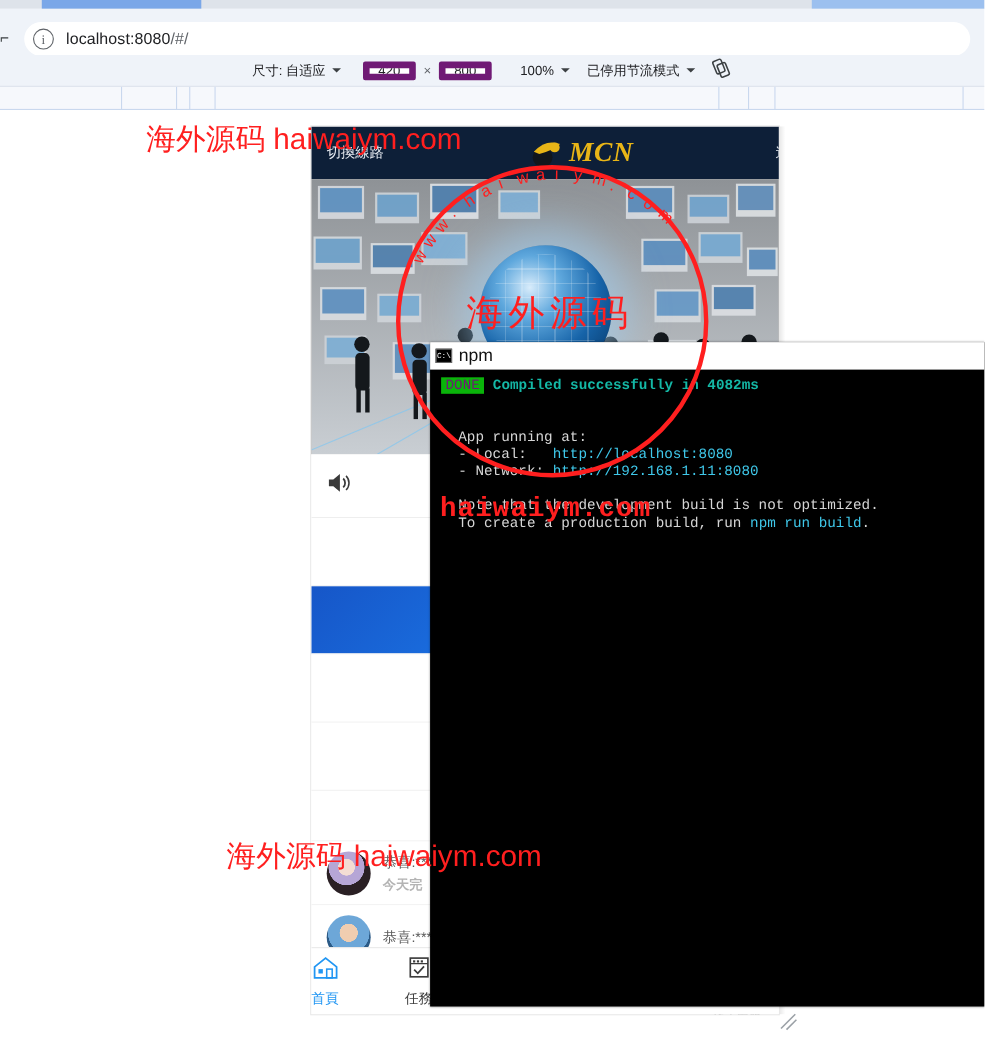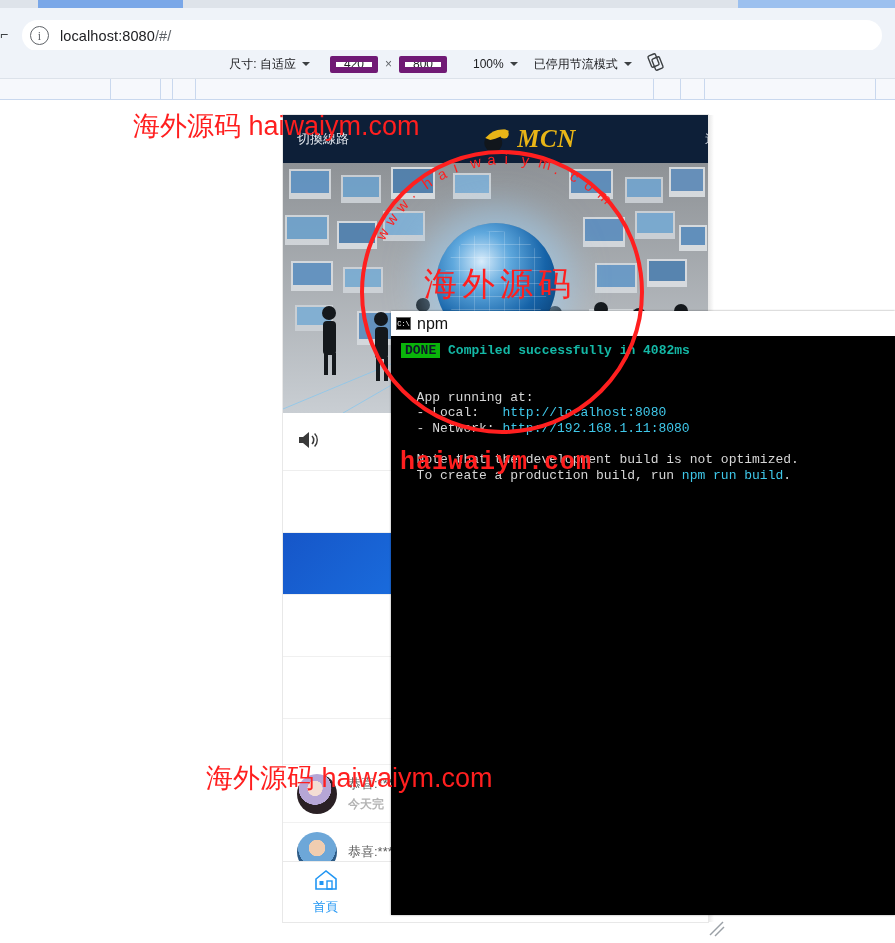--- a/index.html
+++ b/index.html
@@ -192,21 +192,21 @@
   }
   .service-label { font-size: 11px; color: #777; margin-top: 2px; }
 
   
   .tabbar {
     position: absolute; left: 0; bottom: 0; width: 425px; height: 61px;
     background: #fff; border-top: 1px solid #e9e9e9;
     display: flex; align-items: center;
   }
   .tab {
-    flex: 1; display: flex; flex-direction: column; align-items: center; gap: 3px;
+    flex: 1; display: flex; flex-direction: column; gap: 3px;
   }
   .tab-label { font-size: 12.5px; color: #3c3c3c; }
   .tab.active .tab-label { color: #2196f3; }
 
   
   .console-win {
     position: absolute; left: 391px; top: 211px; width: 504px; height: 604px;
     background: #000; box-shadow: 0 0 2px rgba(0,0,0,.4);
   }
   .console-title {
@@ -218,21 +218,21 @@
     font-size: 7px; font-family: "Liberation Mono", monospace;
     display:flex; align-items:center; justify-content:center;
     border: 1px solid #666;
   }
   .console-title-text { font-size: 16px; color: #111; }
   .console-body {
     padding: 7px 10px 0 10px;
     font-family: "Liberation Mono", monospace; font-size: 13px; line-height: 15.6px;
     color: #cfcfcf; white-space: pre;
   }
-  .done-badge { background: #0ab40a; color: #0f172a; padding: 0 4px; font-weight: bold; }
+  .done-badge { background: #0ab40a; color: #701a75; padding: 0 4px; font-weight: normal; }
   .grn { color: #14b8a6; font-weight: bold; }
   .blu { color: #3fc8ea; }
   .wht { color: #d6d6d6; }
 
   
   .wm {
     position: absolute; color: #ff1f1f; font-size: 27px; white-space: nowrap;
     font-family: Liberation Sans, sans-serif; pointer-events: none;
   }
   .wm1 { left: 133px; top: 108px; }

